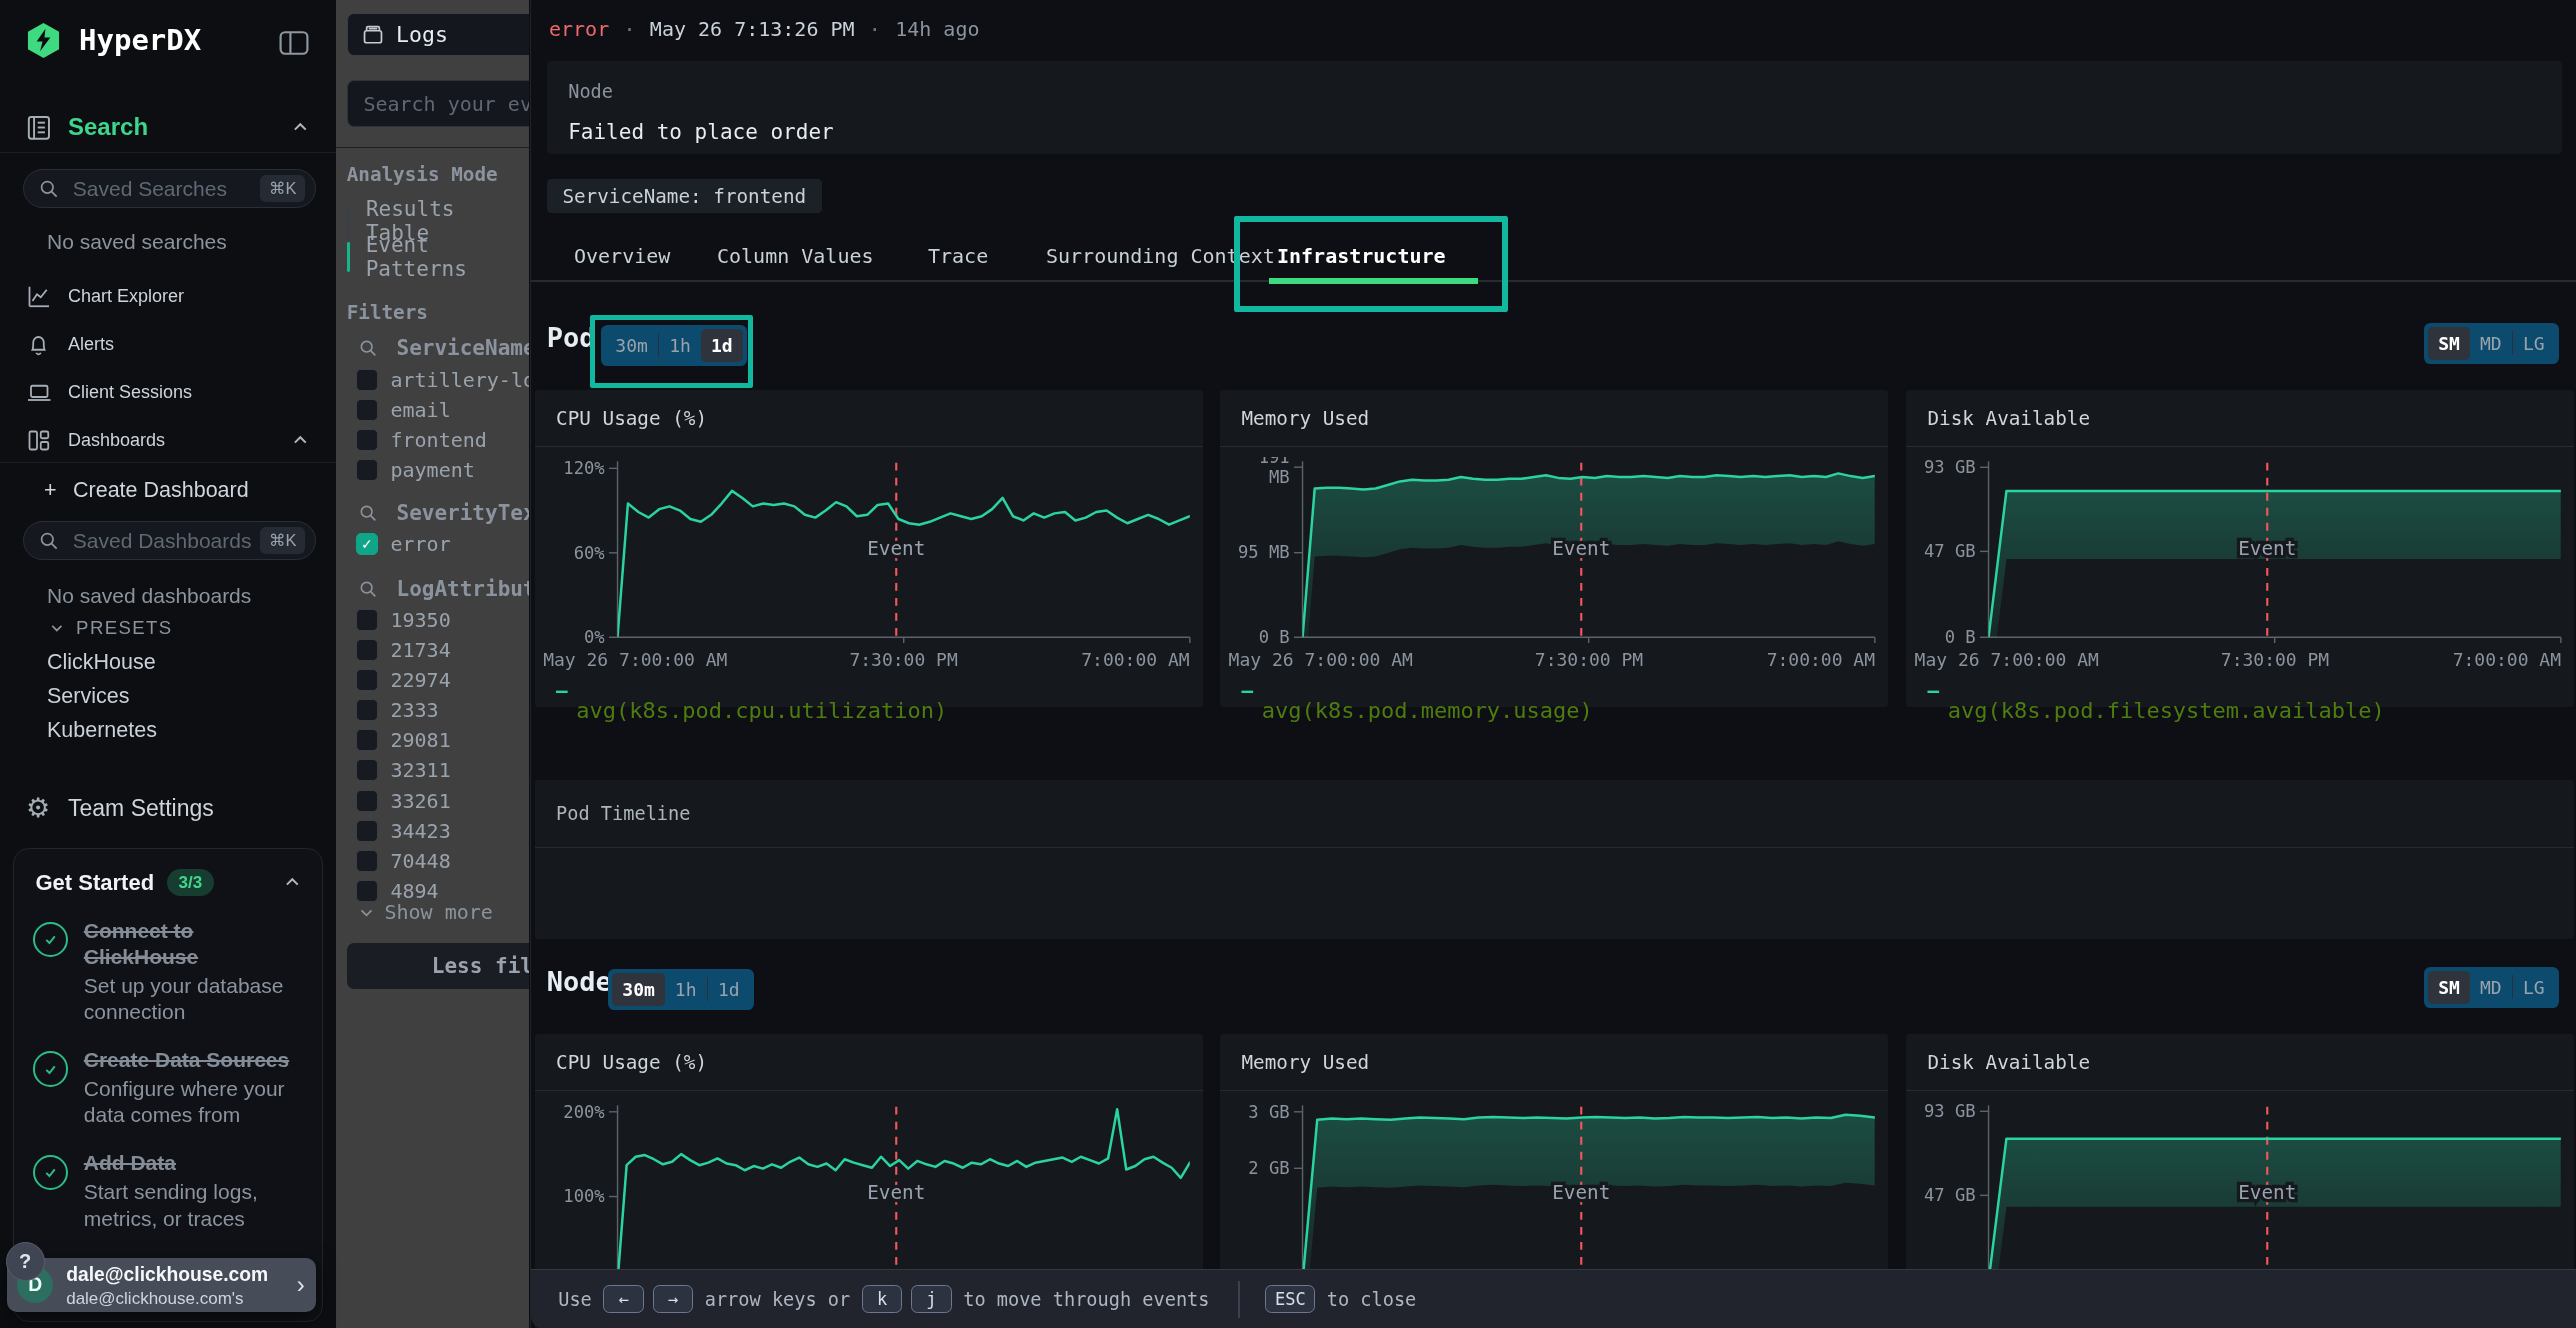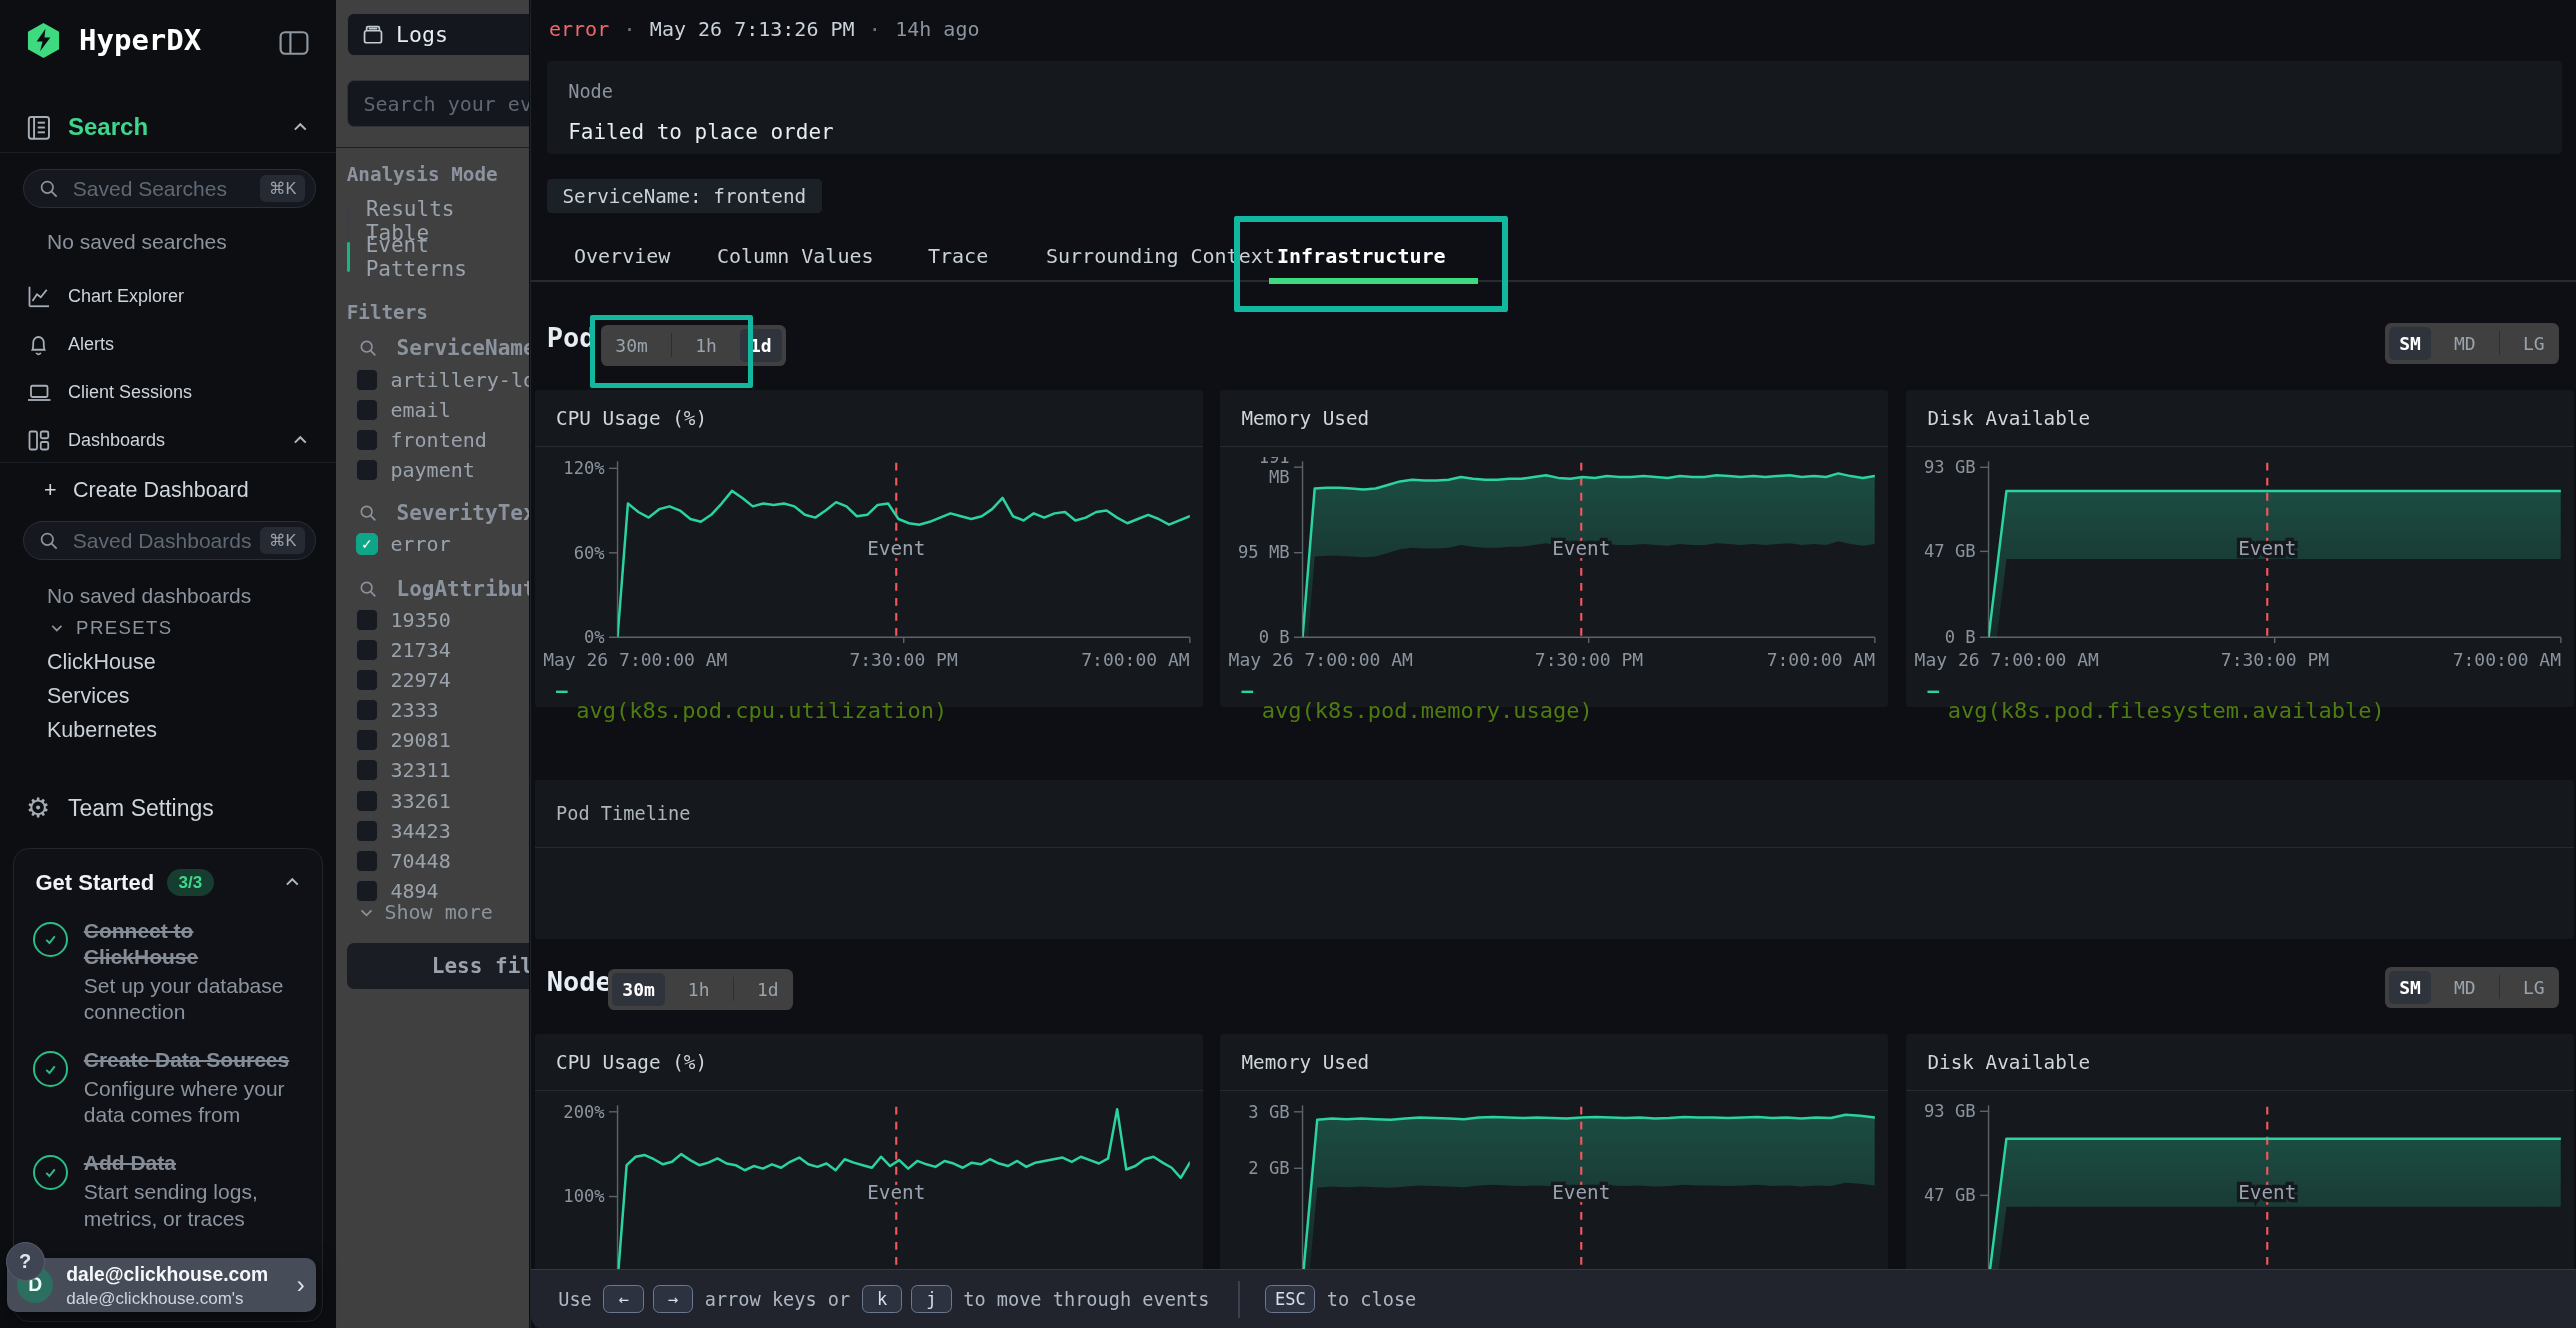--- a/index.html
+++ b/index.html
@@ -72,21 +72,21 @@
   .body-tx{position:absolute;left:21.5px;top:59px;font-size:21px;color:#e6edf3;}
   #sv-tag{position:absolute;left:15.7px;top:179px;height:34px;background:#1c2027;border-radius:4.3px;display:flex;align-items:center;padding:0 15.7px;font-size:19.3px;color:#c9d1d9;cursor:pointer;}
   .tab{position:absolute;top:244px;font-size:20px;color:#c9d1d9;cursor:pointer;white-space:nowrap;}
   .tab.active{color:#fff;font-weight:bold;}
   #tabs-border{position:absolute;left:0;top:280px;width:2046px;height:2.1px;background:#262a31;}
   #tab-underline{position:absolute;left:738px;top:278px;width:209px;height:5.7px;background:#3fd97f;}
   .annot{position:absolute;border:6.4px solid #12b7a0;border-radius:2.1px;z-index:40;pointer-events:none;}
   #annot-tab{left:703px;top:216px;width:262px;height:84px;}
   #annot-range{left:59px;top:315px;width:153px;height:63px;border-width:5.7px;}
   .sec-title{position:absolute;left:15.7px;font-size:27px;font-weight:bold;color:#e6edf3;}
-  .seg{position:absolute;background:#404040;border-radius:6.4px;display:flex;align-items:center;padding:4.3px;gap:13px;}
+  .seg{position:absolute;background:#0c4a6e;border-radius:6.4px;display:flex;align-items:center;padding:4.3px;gap:0;}
   .seg .it{font-family:"DejaVu Sans Mono",monospace;font-size:18px;color:#9aa3ad;padding:5.7px 10px;border-radius:5px;cursor:pointer;}
   .seg .it.on{background:#2e333c;color:#fff;font-weight:bold;}
   .seg .sep{width:1.4px;height:24px;background:#2b3038;}
   
   .ch-card{position:absolute;width:668px;background:#15181d;border-radius:2.9px;}
   .ch-head{height:56px;border-bottom:1.4px solid #262a31;display:flex;align-items:center;padding-left:21.5px;font-size:19.3px;color:#cfd6dc;}
   .ch-plot{position:relative;margin-top:10px;height:186px;cursor:crosshair;}
   .ch-x{position:relative;height:30px;font-size:18px;color:#8b949e;}
   .ch-x .xl{position:absolute;left:8.6px;top:5.7px;white-space:nowrap;}
   .ch-x .xc{position:absolute;left:369px;top:5.7px;transform:translateX(-50%);white-space:nowrap;}

